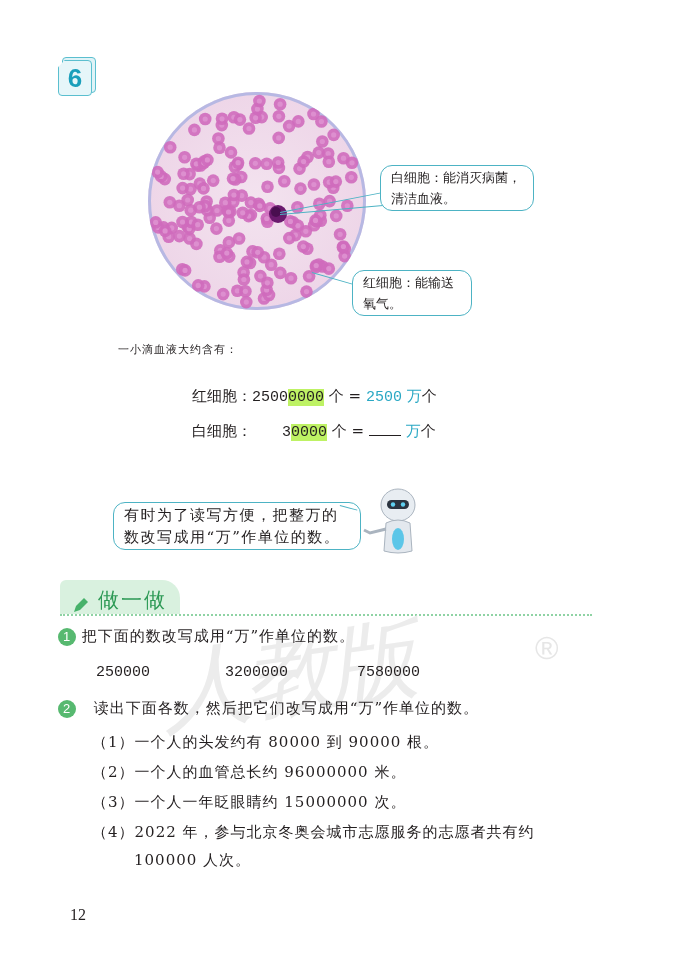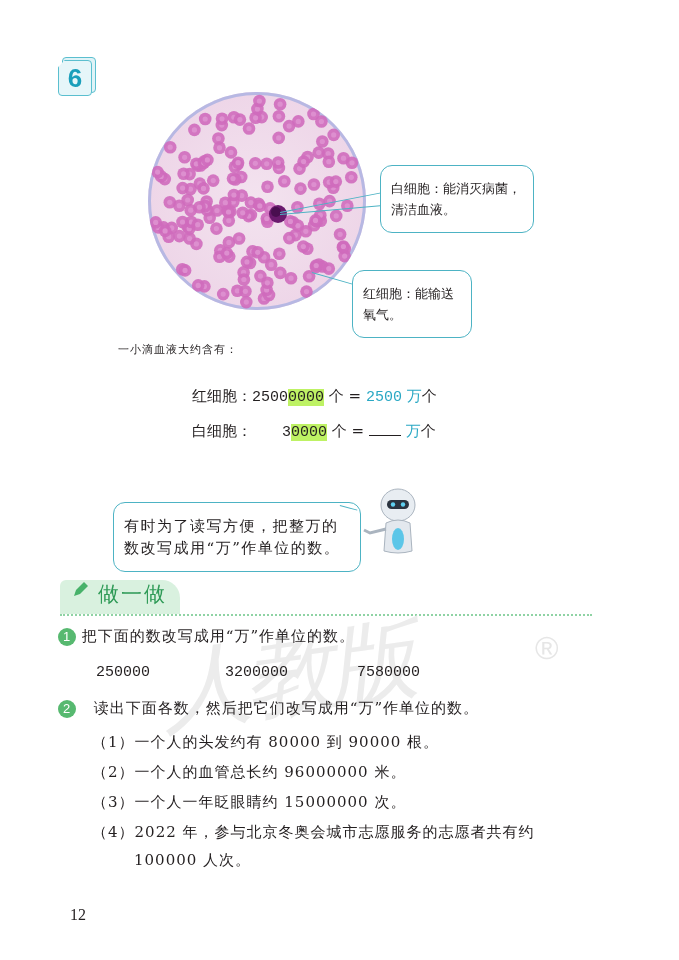--- a/index.html
+++ b/index.html
@@ -10,29 +10,29 @@
   
   .badge{left:58px;top:60px;width:36px;height:36px;}
   .badge .back{position:absolute;left:4px;top:-3px;width:32px;height:34px;border:1.5px solid #5bbfcf;border-radius:4px;background:#dff3f7;}
   .badge .front{position:absolute;left:0;top:0;width:32px;height:34px;border:1.5px solid #5bbfcf;border-radius:4px;background:#e6f6f9;
      display:flex;align-items:center;justify-content:center;font:bold 26px "Liberation Sans",sans-serif;color:#1a9fbb;clip-path:polygon(20% 0,100% 0,100% 100%,0 100%,0 20%);}
   
   .micro{left:148px;top:92px;width:218px;height:218px;border-radius:50%;
      background:radial-gradient(circle,#f3e3ef 0%,#eed6e8 70%,#c9c3e6 92%,#a9a8dc 100%);
      box-shadow:0 0 0 3px #b7b8e3 inset;overflow:hidden;}
   .micro svg{width:100%;height:100%;}
-  .callout{border:1.5px solid #4db3c4;border-radius:12px;background:#fff;font-size:13px;line-height:21px;padding:12px 10px;color:#231f20;}
+  .callout{border:1.5px solid #4db3c4;border-radius:12px;background:#fff;font-size:13px;line-height:21px;padding:1px 10px;color:#231f20;}
   .line{position:absolute;height:0;border-top:1.5px solid #4db3c4;transform-origin:0 0;}
   .intro{left:118px;top:342px;font-size:11px;letter-spacing:1px;}
   .row{font-size:15px;}
   .teal{color:#2aa8c4;}
   .hl{background:#bef264;}
   .blank{display:inline-block;width:32px;border-bottom:1.5px solid #231f20;vertical-align:baseline;height:14px;}
   .tip{left:113px;top:474px;width:226px;font-size:15px;line-height:22px;letter-spacing:1.5px;margin-top:28px;}
-  .zuo-tab{left:60px;top:580px;width:120px;height:34px;background:#d9f1df;border-radius:6px 18px 0 0;display:flex;align-items:flex-start;padding-left:12px;box-sizing:border-box;}
+  .zuo-tab{left:60px;top:580px;width:120px;height:34px;background:#d9f1df;border-radius:6px 18px 0 0;display:flex;align-items:flex-end;padding-left:12px;box-sizing:border-box;}
   .zuo-tab span{font-size:21px;color:#2e9a56;letter-spacing:2px;margin-left:8px;}
   .dotline{left:60px;top:614px;width:532px;border-top:2px dotted #8fd3a4;}
   .num{display:inline-flex;width:18px;height:18px;border-radius:50%;background:#57b970;color:#fff;font:13px "Liberation Sans",sans-serif;align-items:center;justify-content:center;}
   .q{font-size:15px;letter-spacing:1px;}
   .watermark{left:160px;top:615px;font-size:90px;color:#ececec;transform:rotate(-8deg);font-style:italic;letter-spacing:-6px;}
   .reg{left:535px;top:630px;font-size:32px;color:#e6e6e6;font-family:"Liberation Sans",sans-serif;}
   .pageno{left:70px;top:906px;font-size:16px;font-family:"Liberation Serif",serif;}
 </style>
 </head>
 <body>

